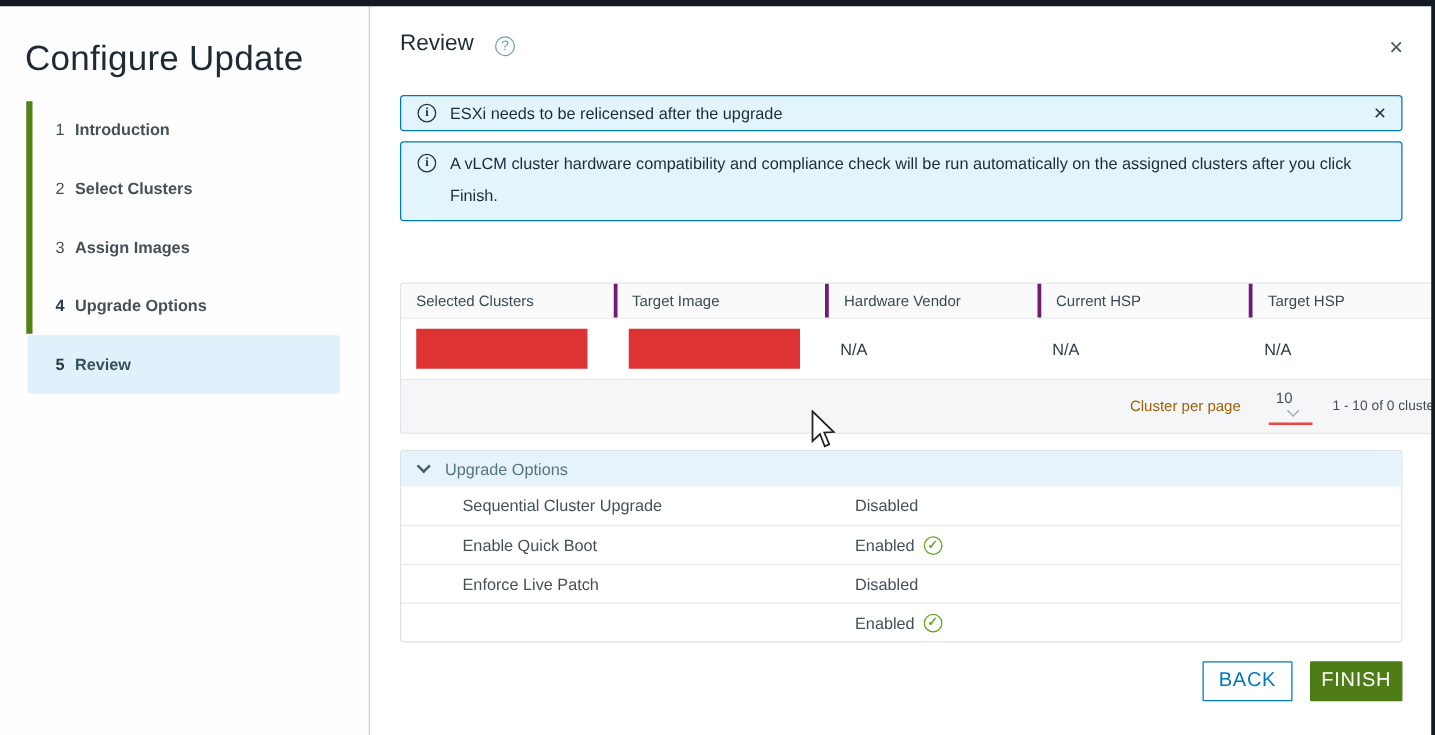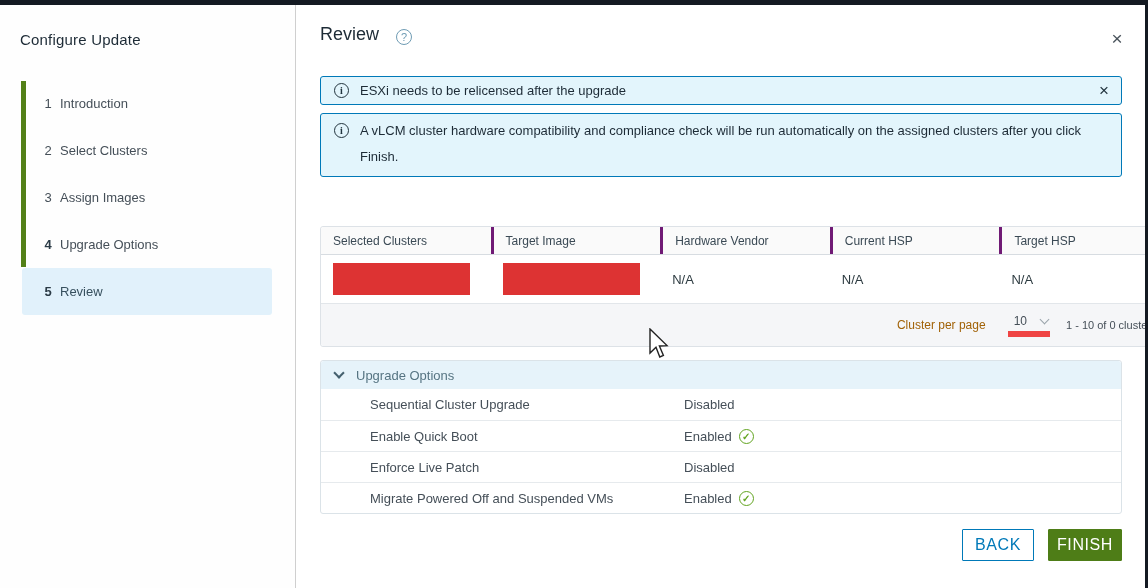--- a/index.html
+++ b/index.html
@@ -8,26 +8,26 @@
     font-family:"Liberation Sans", sans-serif;
     background:#ffffff; color:#314351; position:relative; overflow:hidden;
   }
   
   .topbar { position:absolute; left:0; top:0; width:1148px; height:5px; background:#141a22; z-index:30; }
   .rightedge { position:absolute; right:0; top:0; width:3px; height:588px; background:#141a22; z-index:30; }
 
   
   .sidebar { position:absolute; left:0; top:5px; width:295px; height:583px; background:#fefefe; }
   .v-divider { position:absolute; left:295px; top:5px; width:1px; height:583px; background:#cfcfcf; }
-  .wizard-title { position:absolute; left:20px; top:26px; font-size:15px; font-weight:500; color:#1d2b36; letter-spacing:.2px; }
+  .wizard-title { position:absolute; left:20px; top:26px; font-size:28px; font-weight:500; color:#1d2b36; letter-spacing:.2px; }
   .steps { position:absolute; left:0; top:75px; width:295px; }
   .progress-bar { position:absolute; left:21px; top:1px; width:5px; height:186px; background:#538017; }
   .step { position:relative; height:47px; display:flex; align-items:center; margin-left:22px; width:250px; border-radius:3px; }
   .step .num { width:20px; margin-left:16px; font-size:13px; color:#454f58; text-align:center; }
-  .step .lbl { margin-left:2px; font-size:13px; color:#454f58; }
+  .step .lbl { margin-left:2px; font-size:13px; color:#454f58;font-weight:bold; }
   .step.num-bold .num { font-weight:700; color:#2b3b46; }
   .step.active { background:#e1f1fb; }
   .step.active .lbl { color:#37505e; }
 
   
   .main-title { position:absolute; left:320px; top:24px; font-size:18px; font-weight:500; color:#1d2b36; }
   .help-icon { position:absolute; left:396px; top:29px; width:16px; height:16px; border:1px solid #6f9cb4; border-radius:50%;
     color:#6f9cb4; font-size:11px; line-height:14px; text-align:center; }
   .dialog-close { position:absolute; left:1105px; top:27px; width:24px; height:24px; font-size:19px; line-height:24px;
     text-align:center; color:#4a545c; cursor:default; }
@@ -45,21 +45,21 @@
   .table-card { position:absolute; left:320px; top:226px; width:850px; border:1px solid #dde2e7; border-radius:3px; background:#fff; }
   .thead { display:flex; height:28px; background:#fafafa; border-bottom:1px solid #d7dce1; border-radius:3px 3px 0 0; }
   .th { width:20%; font-size:12px; font-weight:500; color:#3b4a55; display:flex; align-items:center; padding-left:12px; }
   .th + .th { border-left:3px solid #701a75; }
   .trow { display:flex; height:48px; background:#fff; }
   .td { width:20%; display:flex; align-items:center; padding-left:12px; font-size:13px; color:#2d3b41; }
   .redacted { width:137px; height:32px; background:#dd3333; }
   .tfoot { display:flex; align-items:center; justify-content:flex-end; height:43px; background:#f5f6f8;
     border-top:1px solid #e2e6ea; border-radius:0 0 3px 3px; padding-right:18px; }
   .pp-label { font-size:12px; color:#a16207; margin-right:22px;text-align:right; }
-  .pp-select { display:flex; align-items:center; border-bottom:6px solid #ef4444; padding:0 2px 3px 6px; margin-right:16px; }
+  .pp-select { display:flex; align-items:center; border-bottom:2px solid #ef4444; padding:0 2px 3px 6px; margin-right:16px;flex-direction:column; }
   .pp-value { font-size:12px; color:#454f58; margin-right:14px; }
   .chev { width:7px; height:7px; border-right:1.5px solid #9aa4ab; border-bottom:1.5px solid #9aa4ab;
     transform:rotate(45deg); margin-bottom:3px; }
   .pp-range { font-size:11px; color:#454f58; }
 
   
   .options-card { position:absolute; left:320px; top:360px; width:802px; border:1px solid #dbe3e8; border-radius:3px; background:#fff; }
   .options-header { height:28px; background:#e6f3fa; border-radius:3px 3px 0 0; display:flex; align-items:center; }
   .chev-dark { width:8px; height:8px; border-right:2px solid #44606e; border-bottom:2px solid #44606e;
     transform:rotate(45deg); margin-left:14px; margin-top:-4px; }
@@ -173,21 +173,20 @@
         <span class="check-circle">✓</span>
       </span>
   </div>
   <div class="opt-row">
     <span class="opt-label">Enforce Live Patch</span>
     <span class="opt-value">
         <span>Disabled</span>
       </span>
   </div>
   <div class="opt-row">
-    <span class="opt-label">Migrate Powered Off and Suspended VMs</span>
     <span class="opt-value">
         <span>Enabled</span>
         <span class="check-circle">✓</span>
       </span>
   </div>
 </div>
 
 <div class="btn btn-back">BACK</div>
 <div class="btn btn-finish">FINISH</div>
 

